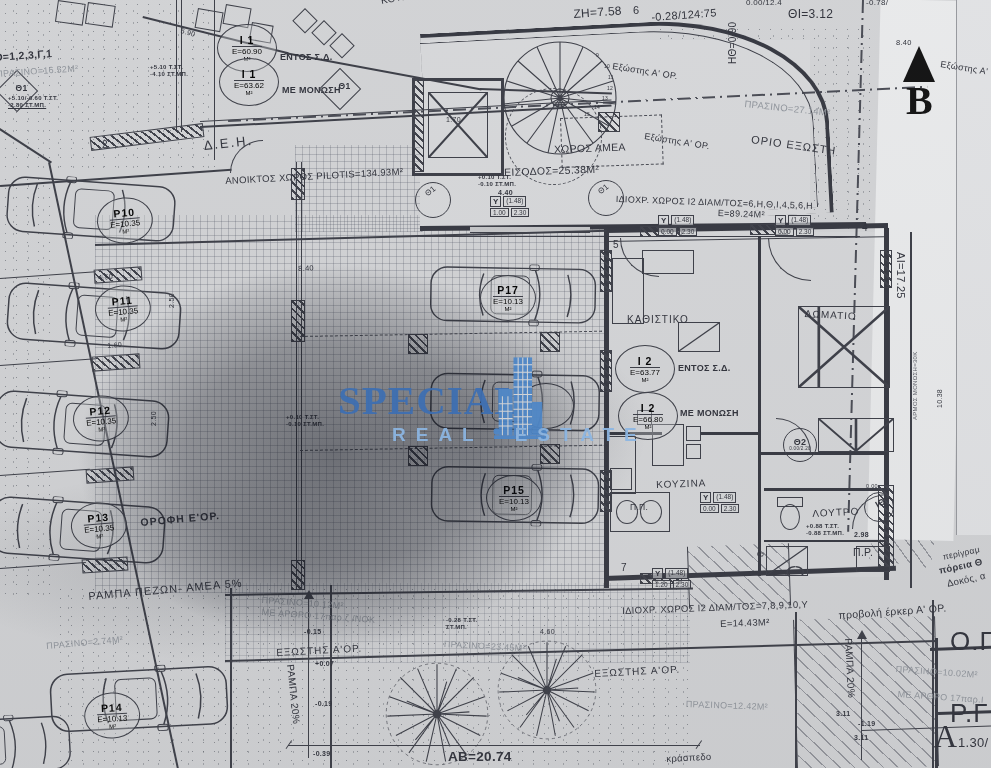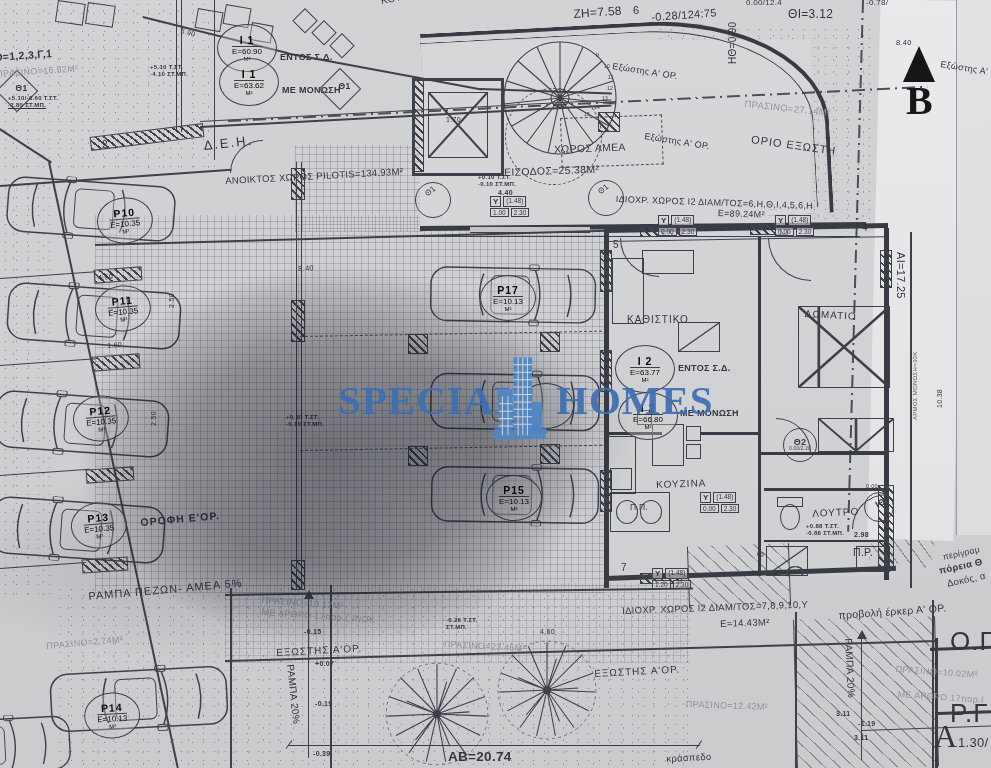--- a/index.html
+++ b/index.html
@@ -607,16 +607,16 @@
           <circle cx="5" cy="88" r="3.5"></circle>
             <circle cx="56" cy="88" r="3.5"></circle>
         </g>
         <g stroke="#d8d9db" stroke-width="1.1">
           <path d="M28 8 V92 M33 8 V92 M38 8 V92"></path>
           <path d="M23 16 H43 M23 24 H43 M23 32 H43 M23 40 H43 M23 48 H43 M23 56 H43 M23 64 H43 M23 72 H43 M23 80 H43"></path>
           <path d="M11 50 V92 M17 50 V92 M7 58 H22 M7 66 H22 M7 74 H22 M7 82 H22"></path>
         </g>
       </svg>
     </div>
-    <div class="word" style="left:556px;top:376px;">HOMES</div>
+    <div class="tag" style="left:392px;top:424px;">REAL ESTATE</div>
   </div>
 
 </div>
 
 </body></html>

